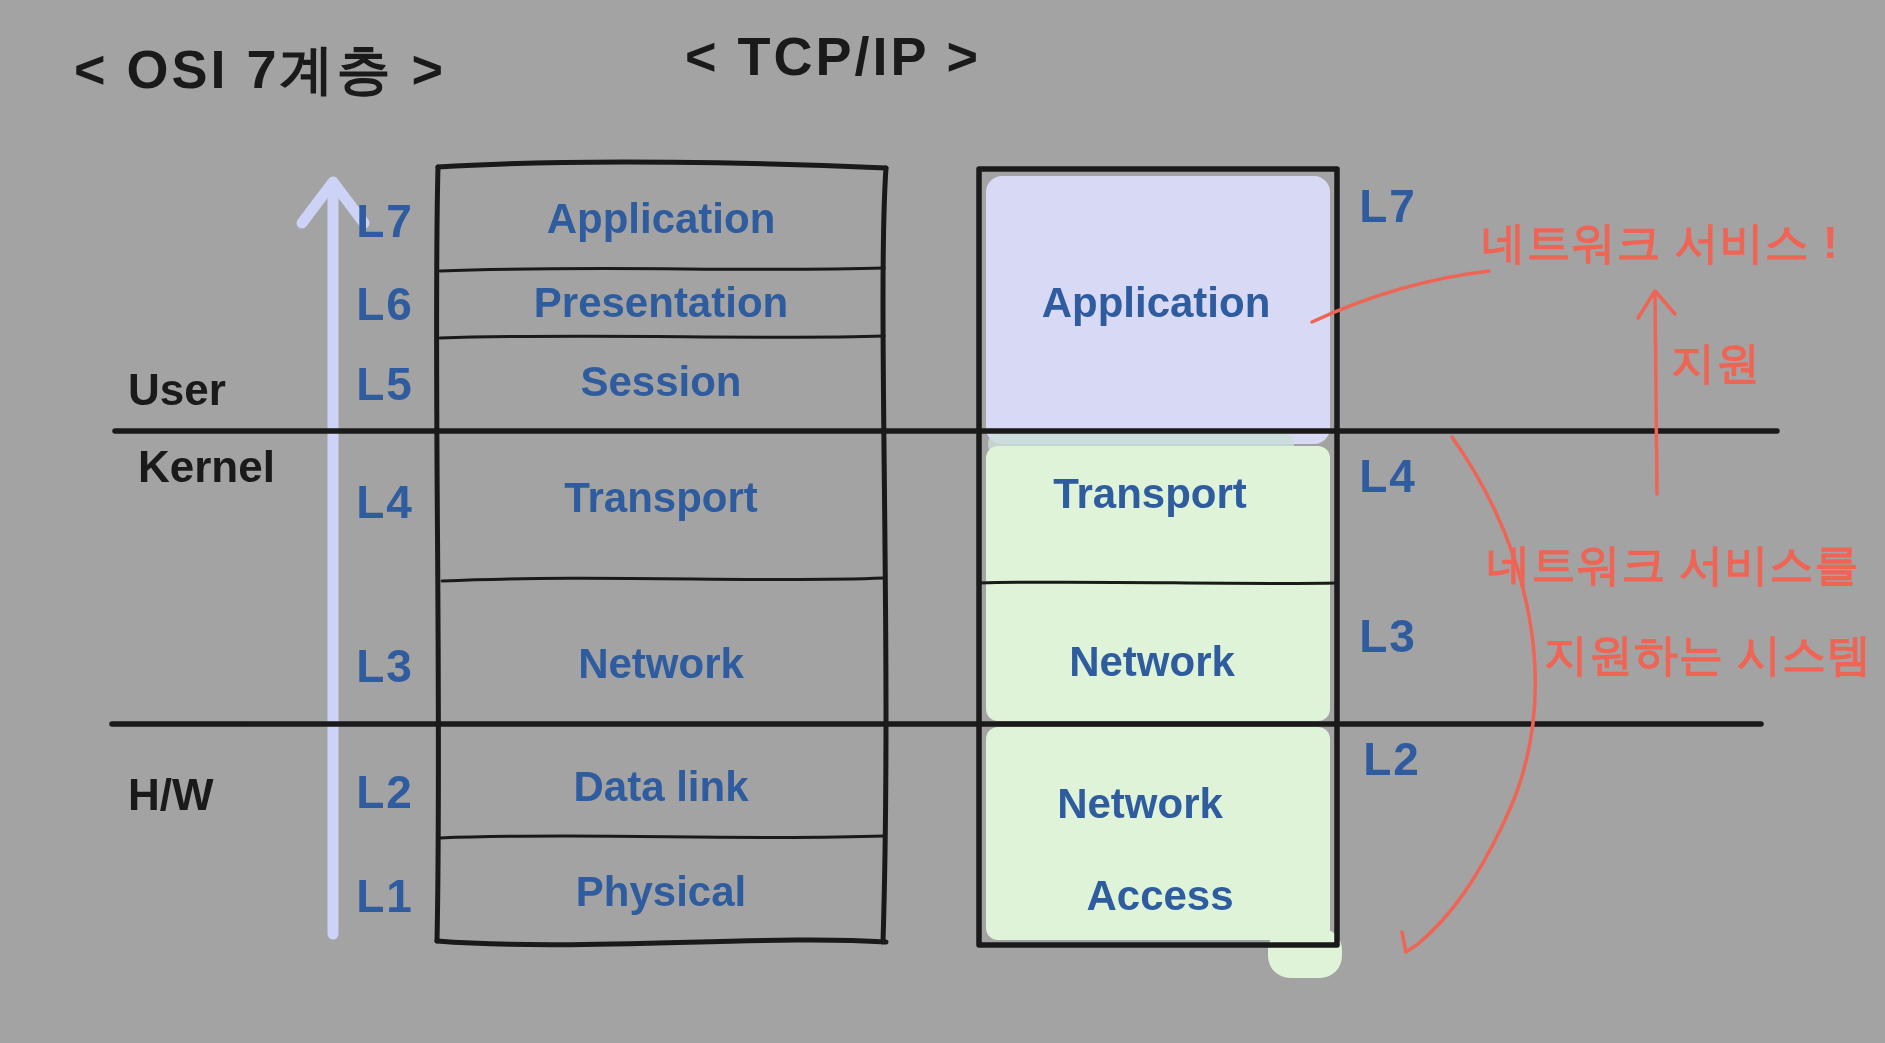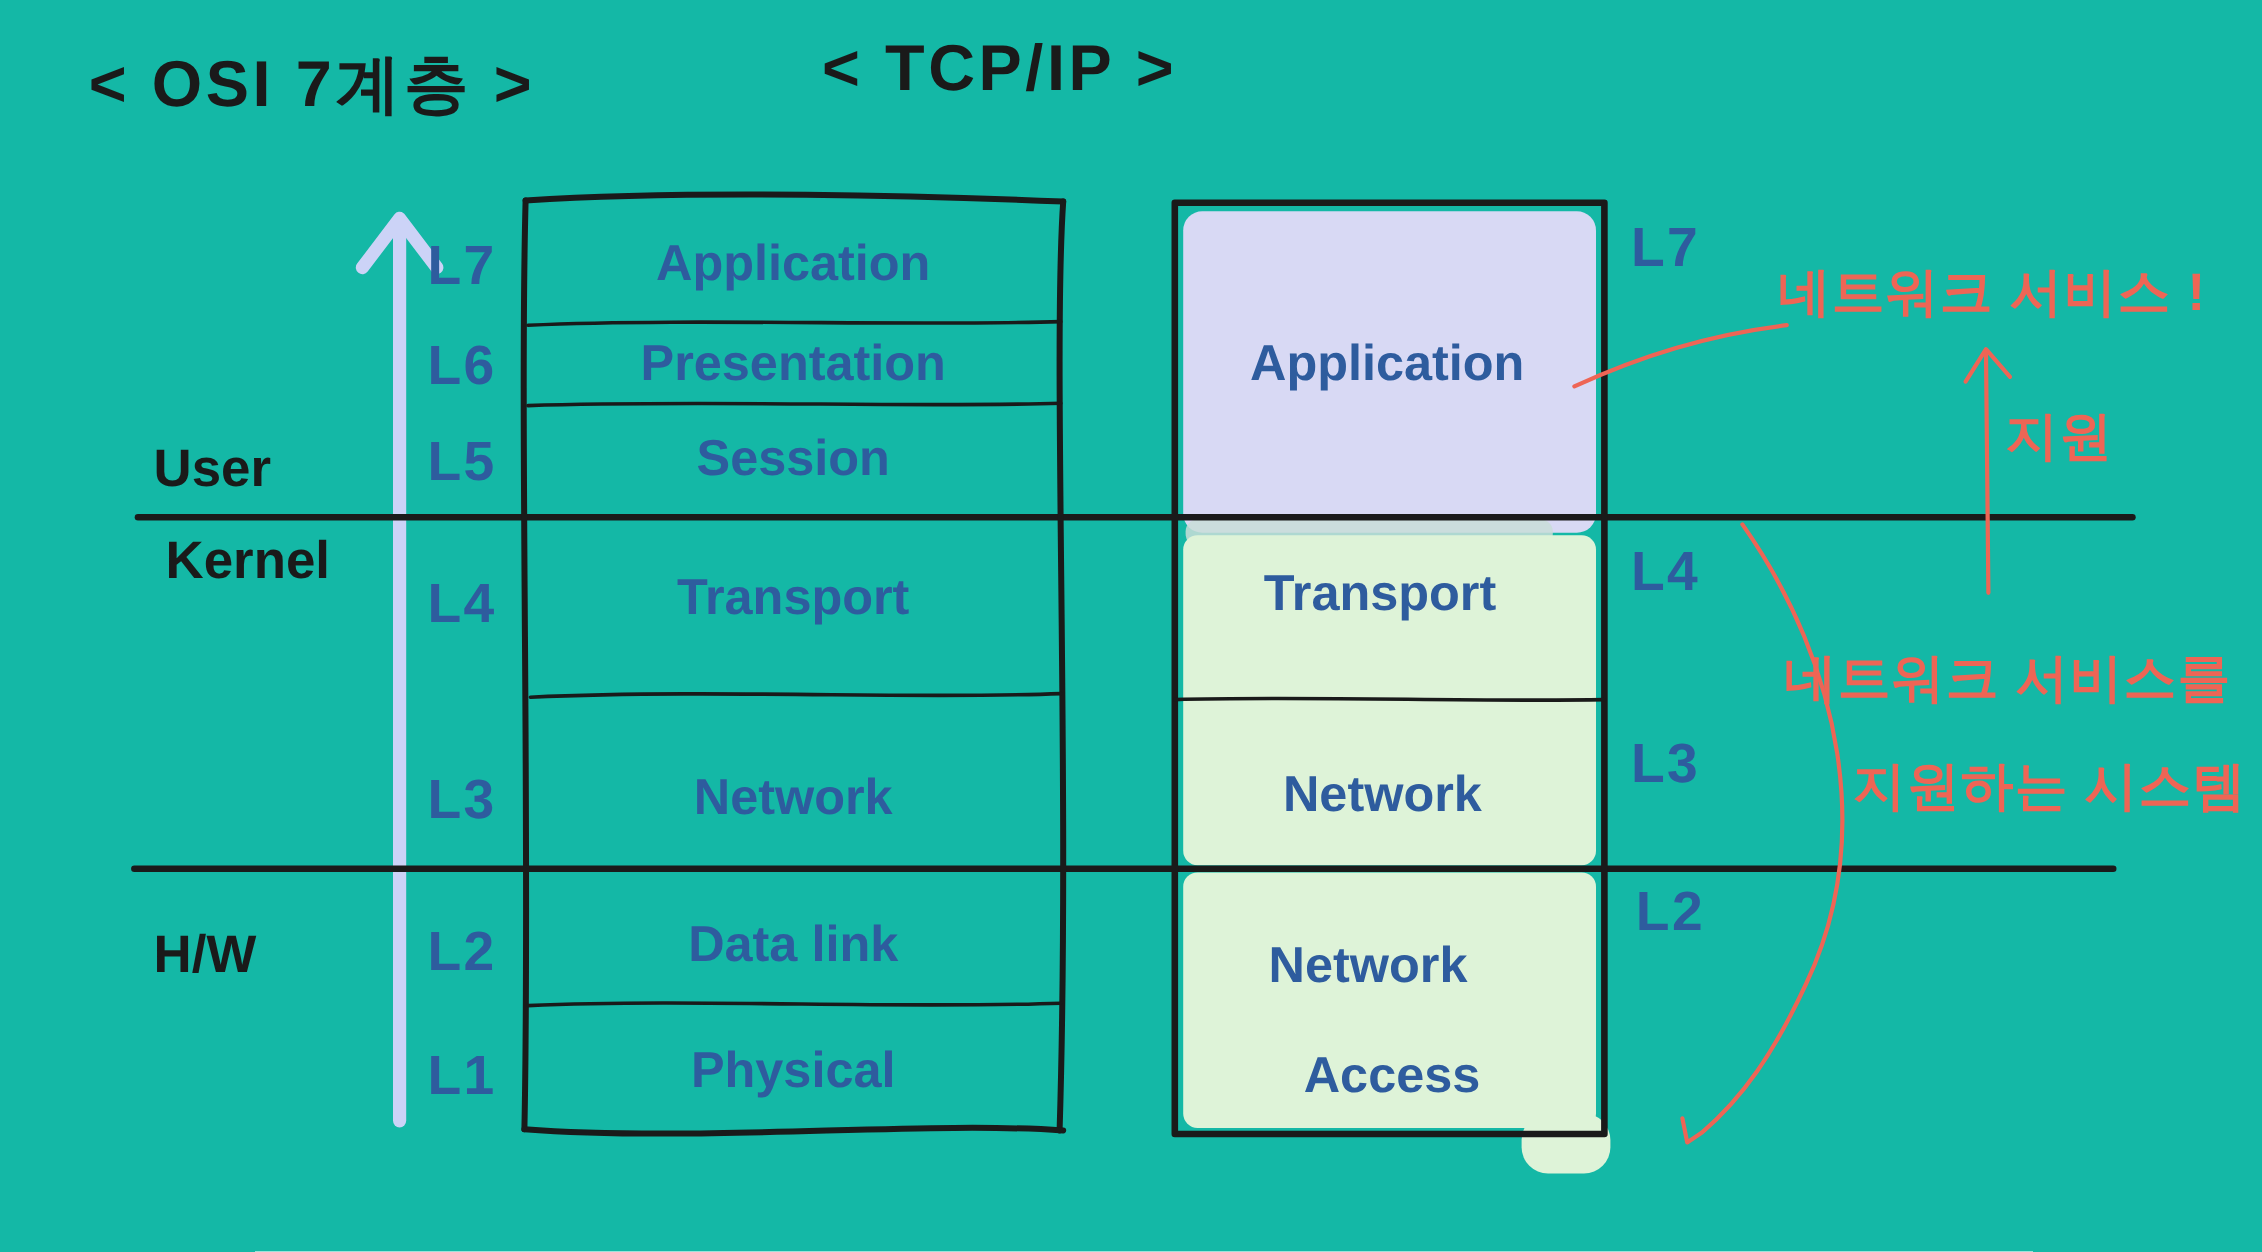--- a/index.html
+++ b/index.html
@@ -5,21 +5,21 @@
   :root{
     --ink-black:#1a1a1a;
     --ink-blue:#2e5c9e;
     --ink-red:#ee6555;
     --hl-purple:#d8d9f4;
     --hl-green:#def3d8;
     --hl-teal:#c9ddd8;
     --arrow-lav:#ccd3f7;
   }
   html,body{margin:0;padding:0;background:#ffffff;}
-  .canvas{width:1885px;height:1043px;position:relative;background:#14b8a6;overflow:hidden;}
+  .canvas{width:1885px;height:1043px;position:relative;background:#a3a3a3;overflow:hidden;}
   svg{display:block;}
   text{
     font-family:"Liberation Sans","DejaVu Sans",sans-serif;
     -webkit-user-select:none;user-select:none;
   }
   .title-txt{fill:var(--ink-black);font-size:54px;letter-spacing:3px;font-weight:600;}
   .zone-txt{fill:var(--ink-black);font-size:44px;font-weight:600;}
   .blue-txt{fill:var(--ink-blue);font-size:42px;font-weight:600;}
   .blue-lbl{fill:var(--ink-blue);font-size:46px;font-weight:700;letter-spacing:2px;}
   .red-txt{fill:var(--ink-red);font-size:44px;font-weight:600;letter-spacing:1px;}

